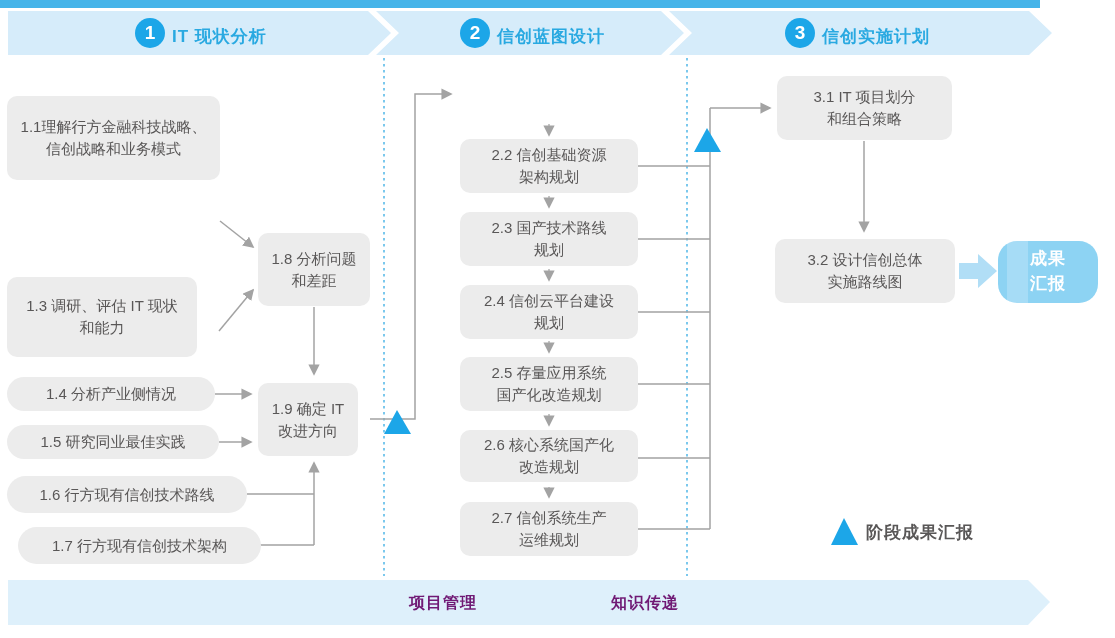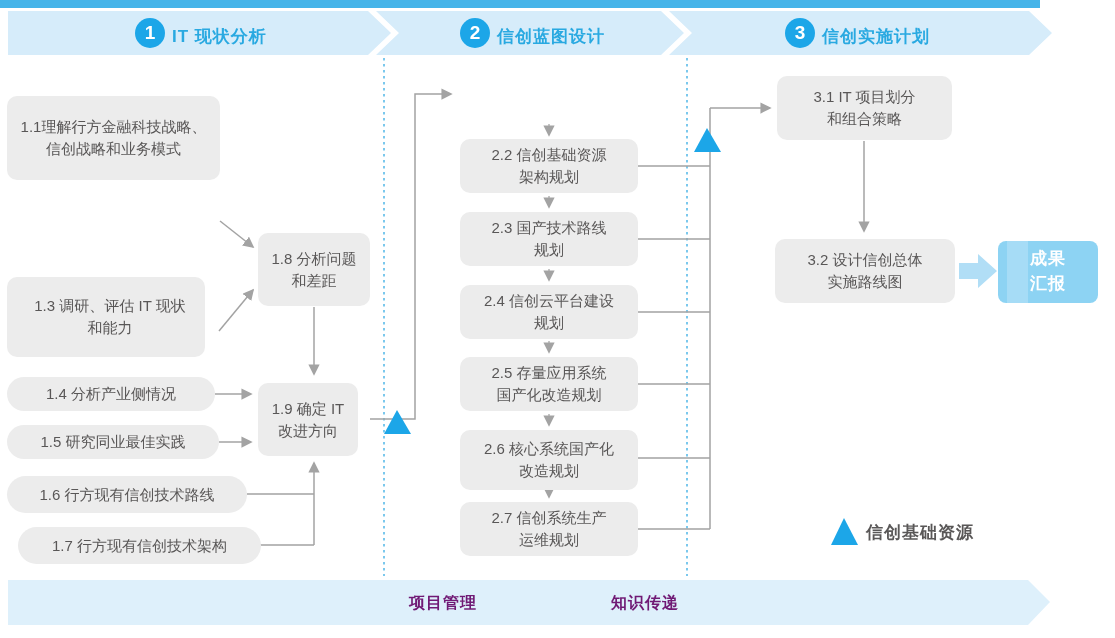--- a/index.html
+++ b/index.html
@@ -9,21 +9,21 @@
   .box{position:absolute;background:#ececec;border-radius:10px;color:#595757;
        display:flex;align-items:center;justify-content:center;text-align:center;
        white-space:pre-line;font-size:15px;line-height:1.45;}
   .pill{border-radius:19px;}
   .phase-circle{position:absolute;width:30px;height:30px;border-radius:50%;background:#1ca6e8;
        color:#fff;font-weight:bold;font-size:19px;display:flex;align-items:center;justify-content:center;}
   .phase-title{position:absolute;color:#29a9e1;font-weight:bold;font-size:17px;letter-spacing:1px;}
   .footer-label{position:absolute;top:593px;width:110px;text-align:center;color:#701a75;
        font-weight:bold;font-size:16px;letter-spacing:1px;}
   .legend-label{position:absolute;left:866px;top:521px;color:#595757;font-weight:bold;font-size:17px;letter-spacing:1px;}
-  .deliv{position:absolute;left:998px;top:241px;width:100px;height:62px;border-radius:8px;
+  .deliv{position:absolute;left:998px;top:241px;width:100px;height:62px;border-radius:19px;
        background:linear-gradient(90deg,#8dd3f3 0 9px,#a6dcf6 9px 30px,#8dd3f3 30px);
        color:#fff;font-weight:bold;font-size:17px;display:flex;align-items:center;justify-content:center;
        text-align:center;white-space:pre-line;line-height:1.45;letter-spacing:1px;}
 </style>
 </head>
 <body>
 
 <div class="canvas">
 
   <svg class="layer" width="1115" height="638" viewBox="0 0 1115 638">
@@ -76,50 +76,50 @@
   <div class="phase-title" style="left:172px;top:25px;">IT 现状分析</div>
 
   <div class="phase-circle" style="left:460px;top:18px;">2</div>
   <div class="phase-title" style="left:497px;top:25px;">信创蓝图设计</div>
 
   <div class="phase-circle" style="left:785px;top:18px;">3</div>
   <div class="phase-title" style="left:822px;top:25px;">信创实施计划</div>
 
   <div class="box" style="left:7px;top:68px;width:213px;height:84px;margin-top:28px;">1.1理解行方金融科技战略、
 信创战略和业务模式</div>
-  <div class="box" style="left:7px;top:277px;width:190px;height:80px;padding-left:8px;">1.3 调研、评估 IT 现状
+  <div class="box" style="left:7px;top:277px;width:190px;height:80px;">1.3 调研、评估 IT 现状
 和能力</div>
   <div class="box pill" style="left:7px;top:377px;width:208px;height:34px;">1.4 分析产业侧情况</div>
   <div class="box pill" style="left:7px;top:425px;width:212px;height:34px;">1.5 研究同业最佳实践</div>
   <div class="box pill" style="left:7px;top:476px;width:240px;height:37px;">1.6 行方现有信创技术路线</div>
   <div class="box pill" style="left:18px;top:527px;width:243px;height:37px;">1.7 行方现有信创技术架构</div>
   <div class="box" style="left:258px;top:233px;width:112px;height:73px;">1.8 分析问题
 和差距</div>
   <div class="box" style="left:258px;top:383px;width:100px;height:73px;">1.9 确定 IT
 改进方向</div>
 
   <div class="box" style="left:460px;top:139px;width:178px;height:54px;">2.2 信创基础资源
 架构规划</div>
   <div class="box" style="left:460px;top:212px;width:178px;height:54px;">2.3 国产技术路线
 规划</div>
   <div class="box" style="left:460px;top:285px;width:178px;height:54px;">2.4 信创云平台建设
 规划</div>
   <div class="box" style="left:460px;top:357px;width:178px;height:54px;">2.5 存量应用系统
 国产化改造规划</div>
-  <div class="box" style="left:460px;top:430px;width:178px;height:60px;">2.6 核心系统国产化
+  <div class="box" style="left:460px;top:430px;width:178px;height:52px;">2.6 核心系统国产化
 改造规划</div>
   <div class="box" style="left:460px;top:502px;width:178px;height:54px;">2.7 信创系统生产
 运维规划</div>
 
   <div class="box" style="left:777px;top:76px;width:175px;height:64px;">3.1 IT 项目划分
 和组合策略</div>
   <div class="box" style="left:775px;top:239px;width:180px;height:64px;">3.2 设计信创总体
 实施路线图</div>
 
   <div class="deliv">成果
 汇报</div>
 
-  <div class="legend-label">信创基础资源</div>
+  <div class="legend-label">阶段成果汇报</div>
 
   <div class="footer-label" style="left:388px;">项目管理</div>
   <div class="footer-label" style="left:590px;">知识传递</div>
 
 </div>
 
 </body></html>

